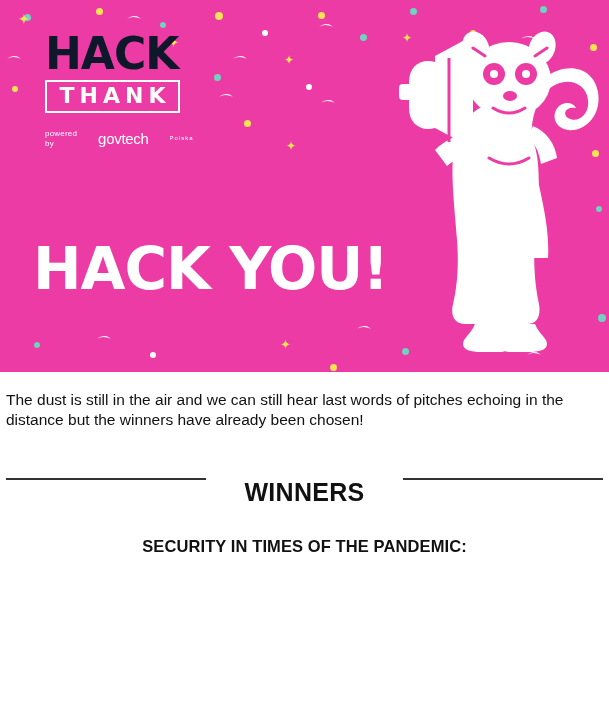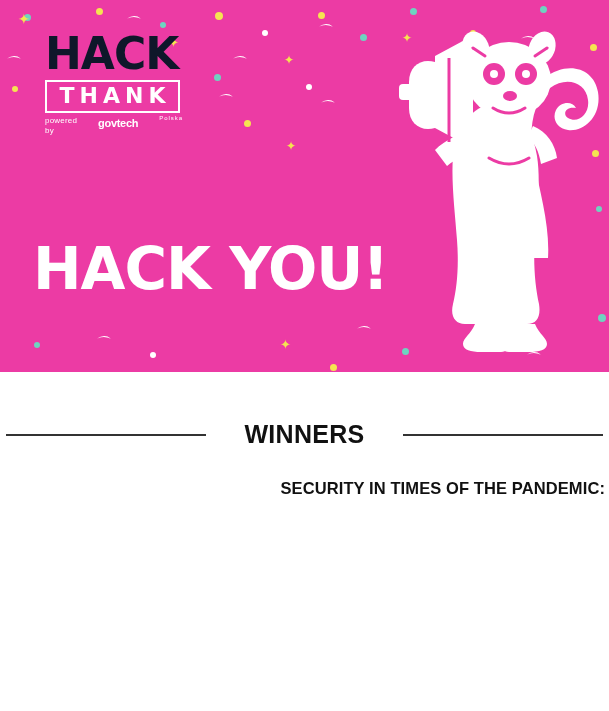--- a/index.html
+++ b/index.html
@@ -70,35 +70,35 @@
     font-family: "DejaVu Sans", sans-serif;
     font-weight: 700;
     font-size: 22px;
     line-height: 22px;
     letter-spacing: 5px;
     color: #ffffff;
     margin: 0;
     padding-left: 5px;
   }
   .logo-powered {
-    margin-top: 3px;
+    margin-top: 16px;
     display: flex;
-    align-items: flex-start;
+    align-items: center;
     gap: 21px;
     color: #ffffff;
   }
   .logo-powered-pre {
     font-size: 8px;
     line-height: 10px;
     letter-spacing: 0.2px;
   }
   .logo-powered-brand {
-    font-size: 11px;
+    font-size: 15px;
     line-height: 14px;
-    font-weight: 700;
+    font-weight: 400;
     letter-spacing: -0.3px;
   }
   .logo-powered-sub {
     font-size: 6px;
     line-height: 7px;
     letter-spacing: 1px;
     position: relative;
     top: -1px;
   }
 
@@ -137,42 +137,41 @@
     line-height: 20px;
     color: #111111;
   }
   .para-1 { margin-top: 18px; }
   .para-2 { margin-top: 21px; }
 
   
   .winners-head {
     margin-top: 48px;
     display: flex;
-    align-items: center;
     gap: 12px;
     padding: 0 2px;
   }
   .rule {
     flex: 1 1 auto;
     height: 2px;
     background: #333333;
   }
   .winners-title {
     flex: 0 0 auto;
     padding: 0 26px;
     font-size: 25px;
     font-weight: 700;
     letter-spacing: 0.3px;
     color: #111111;
     white-space: nowrap;
   }
 
   .category {
     margin-top: 30px;
-    text-align: right;
+    text-align: center;
     font-size: 16.5px;
     font-weight: 700;
     color: #111111;
     letter-spacing: 0.1px;
   }
   .winners-label {
     margin-top: 20px;
     text-align: center;
     font-size: 15.5px;
     color: #111111;
@@ -294,20 +293,21 @@
             <path d="M110 50 l0 84"></path>
           </g>
         </svg>
       </div>
 
       <div class="hero-headline">HACK YOU!</div>
     </div>
   </div>
 
   <div class="content">
+    <p class="para para-1">The dust is still in the air and we can still hear last words of pitches echoing in the distance but the winners have already been chosen!</p>
 
     <div class="winners-head">
       <span class="rule"></span>
       <span class="winners-title">WINNERS</span>
       <span class="rule"></span>
     </div>
 
     <div class="category">SECURITY IN TIMES OF THE PANDEMIC:</div>
   </div>
 

